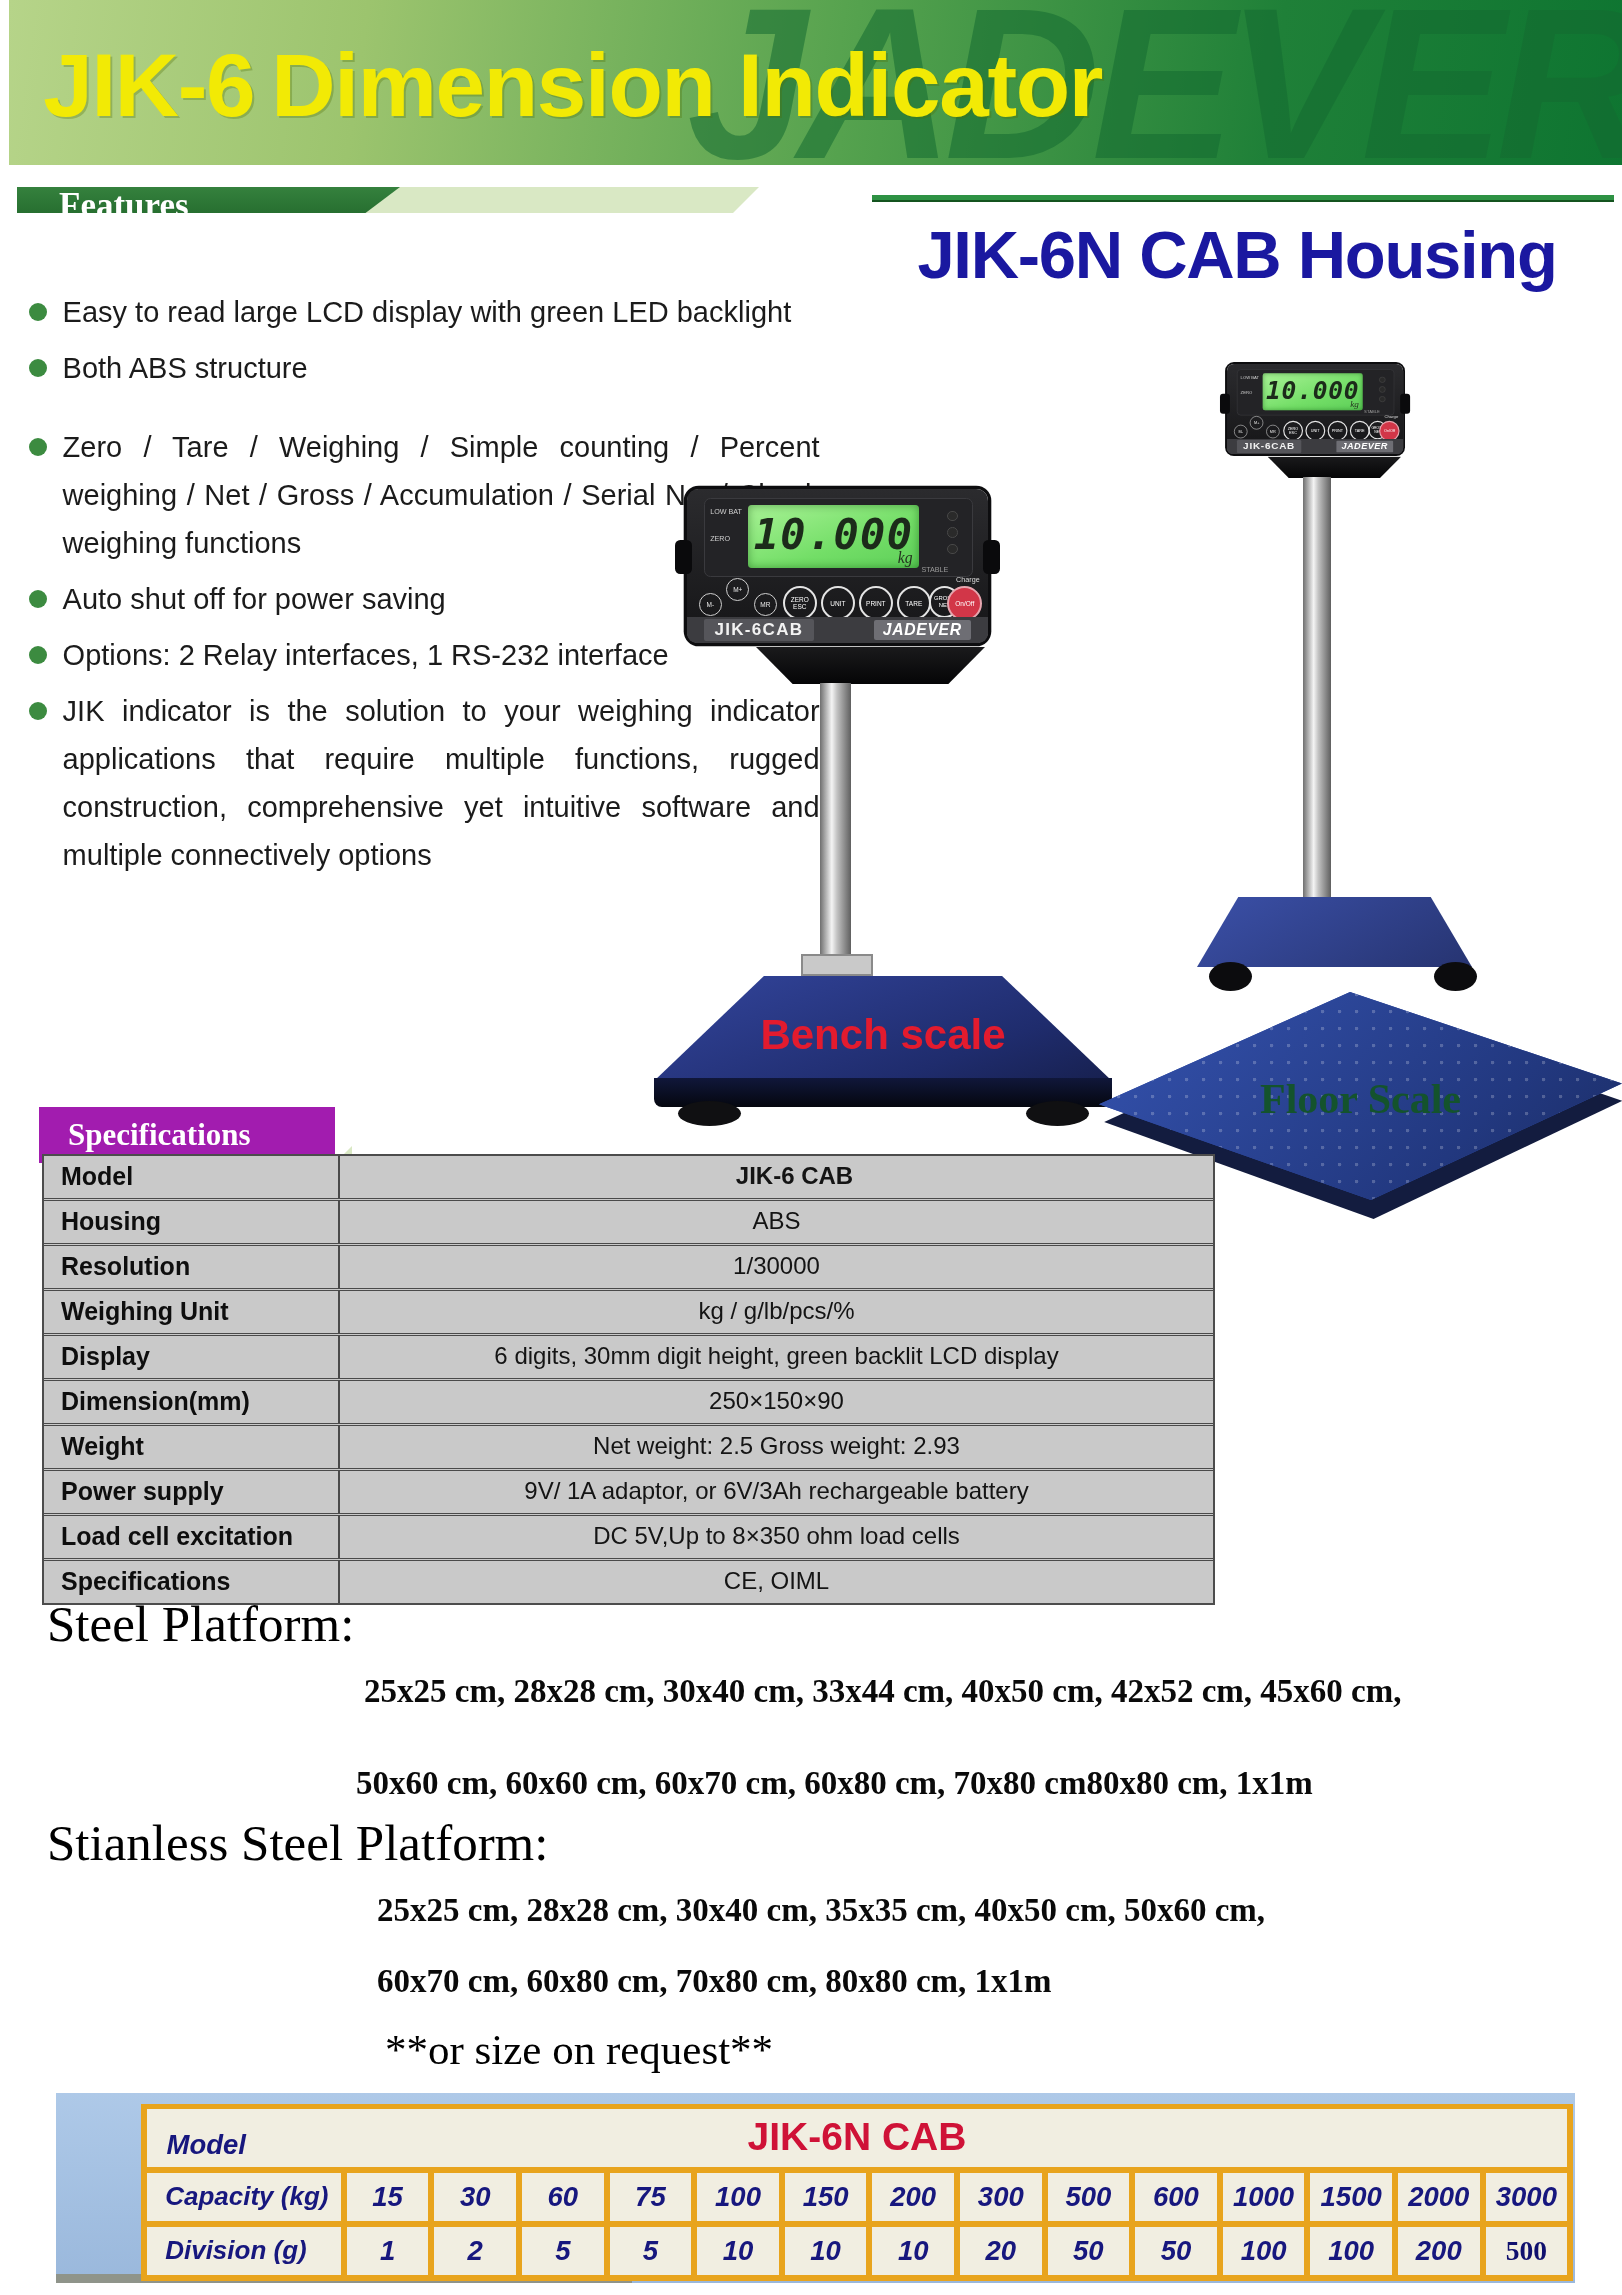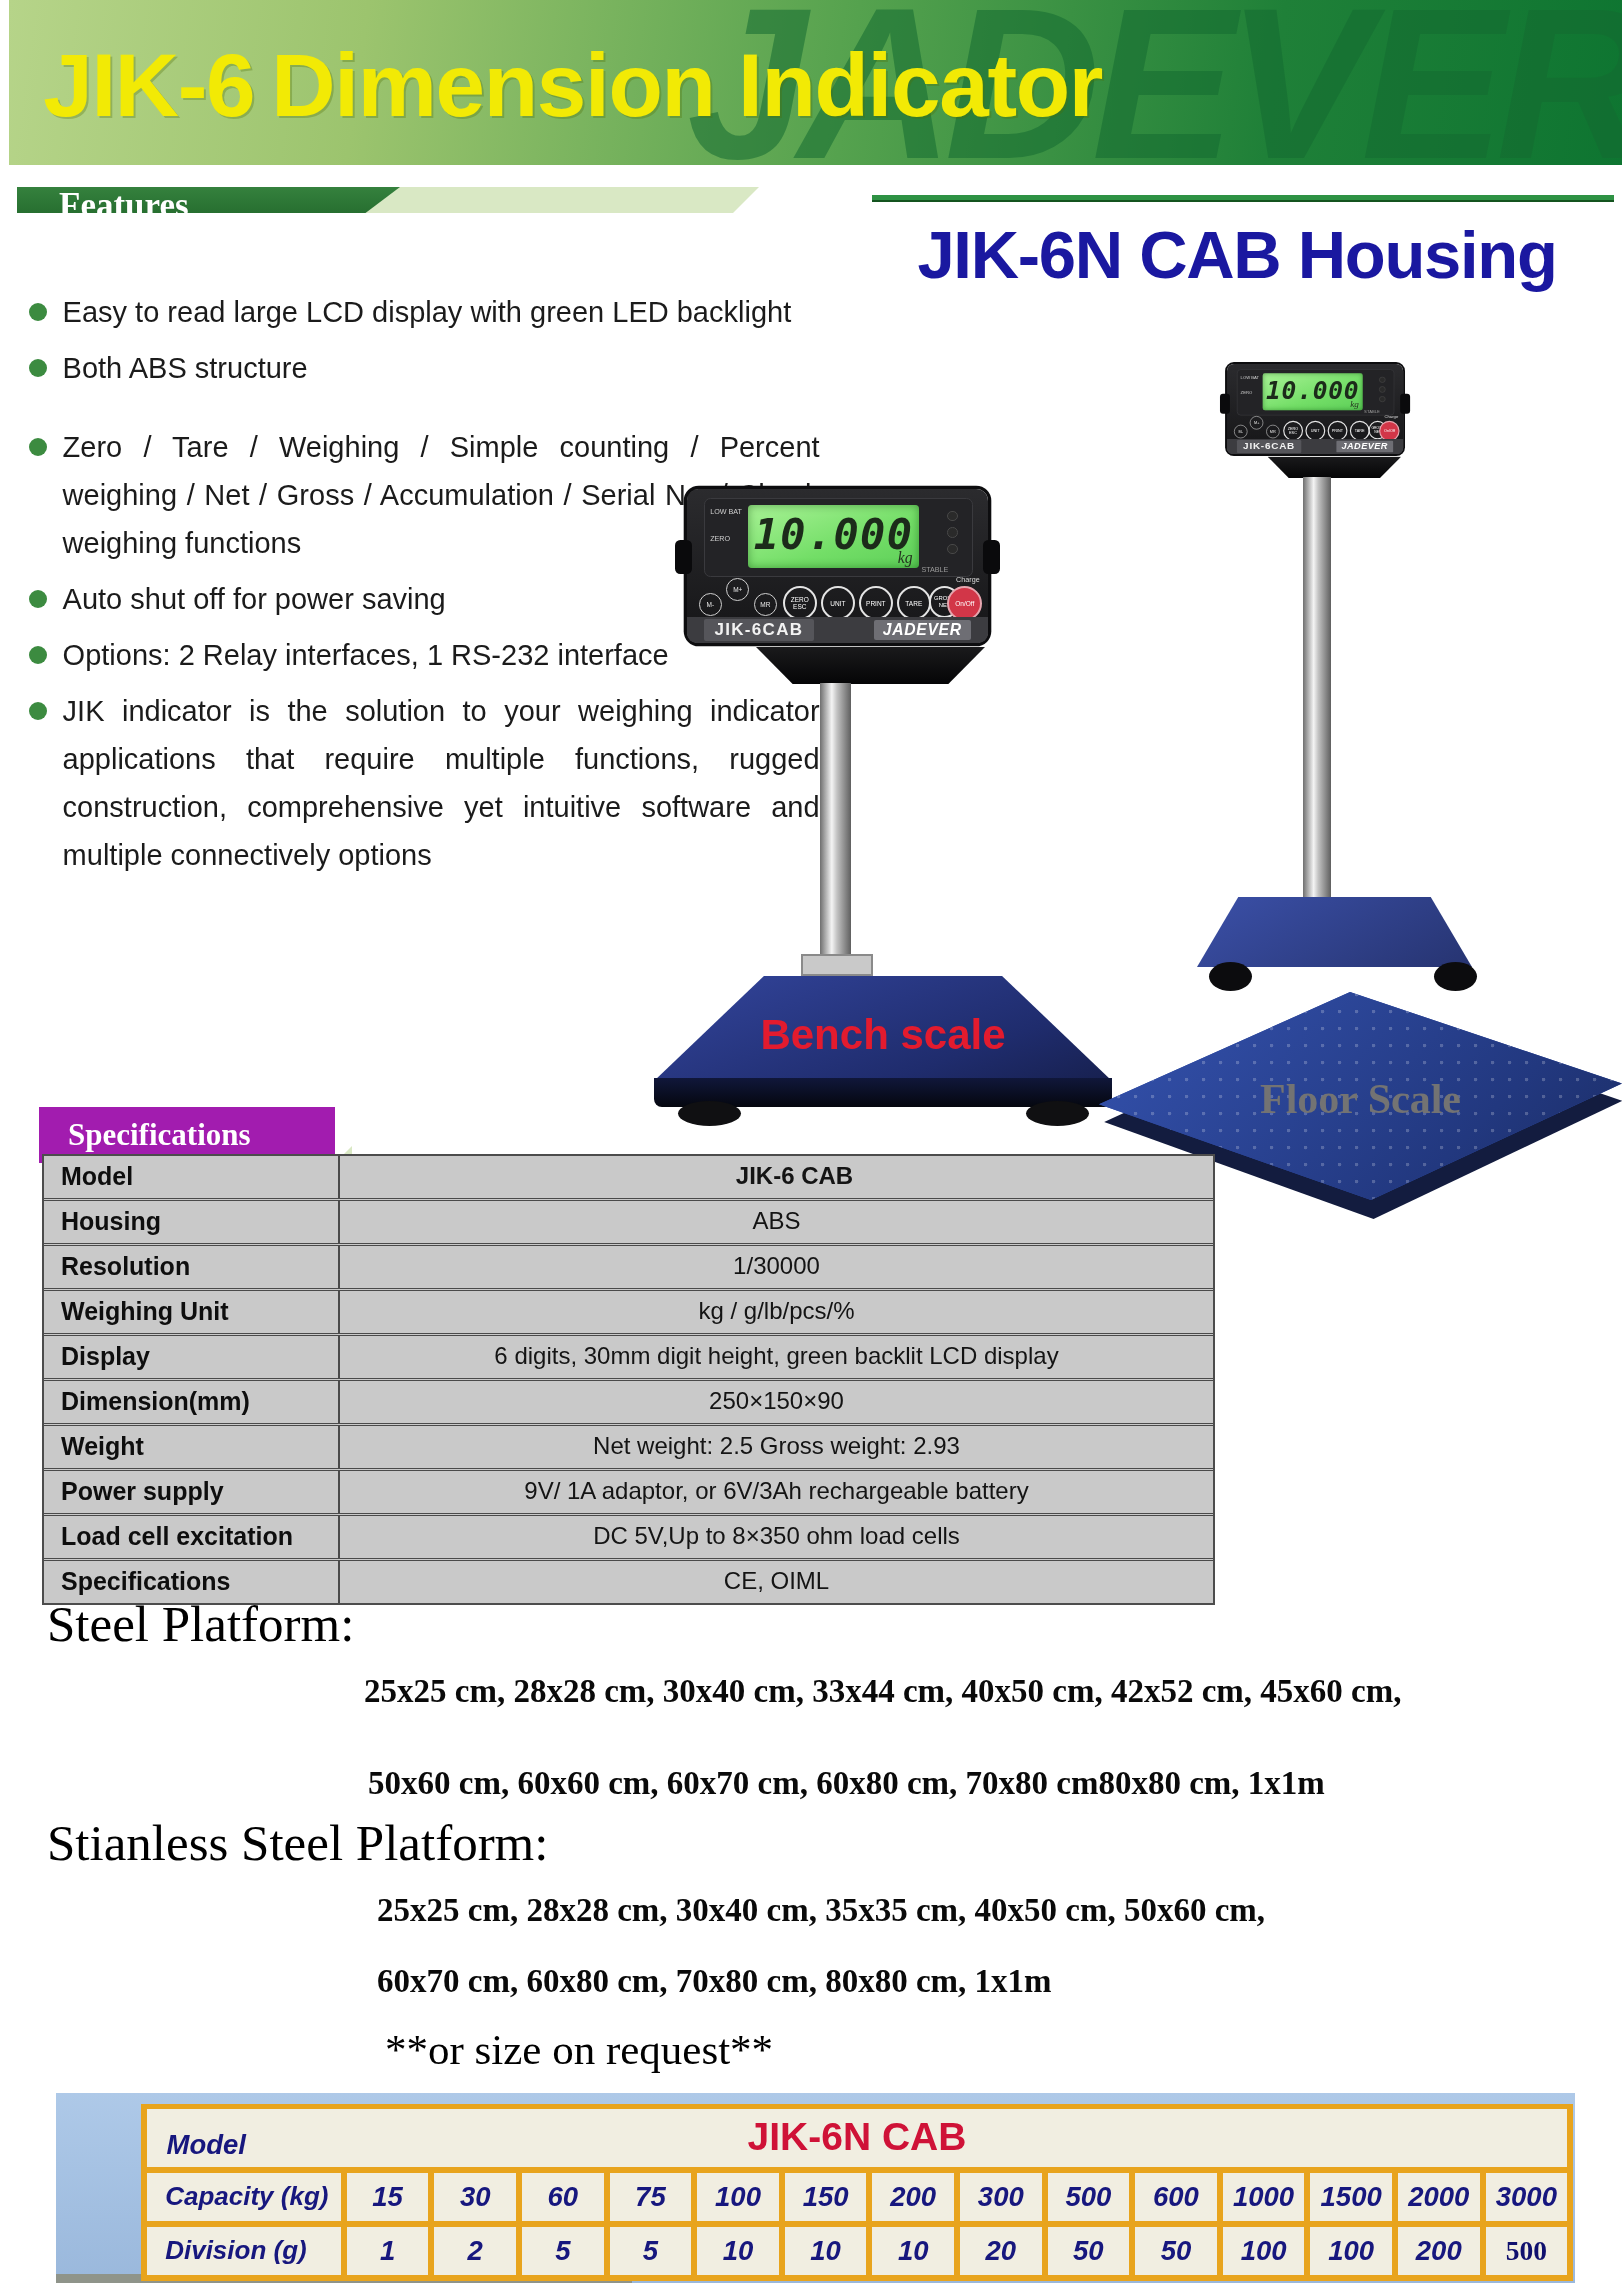--- a/index.html
+++ b/index.html
@@ -108,21 +108,21 @@
   .knob.k1{left:110px;top:598px;} .knob.k2{left:335px;top:598px;}
   .floor-under{position:absolute;left:5.2px;top:644px;width:518px;height:211px;background:#131c3f;
     clip-path:polygon(48% 0,100% 44%,52% 100%,0 54%);}
   .floor-plate{position:absolute;left:0;top:628px;width:523px;height:208px;
     background:linear-gradient(135deg,#3553b0,#22387f 70%,#1b2c63),#2c49a4;
     background-blend-mode:normal;clip-path:polygon(48% 0,100% 44%,52% 100%,0 54%);}
   .floor-plate::after{content:"";position:absolute;inset:0;
     background-image:radial-gradient(circle at 2.6px 2.6px,rgba(255,255,255,.22) 1.6px,transparent 2px);
     background-size:17px 17px;}
   .floor-label{position:absolute;left:0;top:711px;width:523px;text-align:center;z-index:2;
-    font-family:"Liberation Serif",serif;font-weight:bold;font-size:42px;color:#737373;}
+    font-family:"Liberation Serif",serif;font-weight:bold;font-size:42px;color:#14532d;}
 
   
   .spec-banner{position:absolute;left:39px;top:1107px;width:296px;height:56px;background:#a21caf;
     box-sizing:border-box;padding-left:29px;color:#fff;font-family:"Liberation Serif",serif;
     font-weight:bold;font-size:31px;line-height:55px;}
   .spec-banner::after{content:"";position:absolute;right:-17px;bottom:0;width:0;height:0;
     border-bottom:17px solid #d9e8c4;border-left:17px solid transparent;}
   .spec-table{position:absolute;left:42px;top:1154px;width:1173px;
     border:2px solid #4c4c4c;box-sizing:border-box;}
   .spec-row{display:flex;height:42px;background:#c9c9c9;border-bottom:3.3px double #4a4a4a;}
@@ -130,21 +130,21 @@
   .spec-label{flex:0 0 296px;border-right:2px solid #4a4a4a;box-sizing:border-box;
     font-weight:bold;font-size:25px;line-height:40px;padding-left:17px;color:#0e0e0e;}
   .spec-value{flex:1;text-align:center;font-size:24px;line-height:40px;color:#141414;}
   .spec-row.first .spec-value{font-weight:bold;margin-left:36px;}
 
   
   .serif-head{position:absolute;font-family:"Liberation Serif",serif;font-size:51px;color:#000;}
   .steel-head{left:47px;top:1595px;} .ss-head{left:47px;top:1814px;}
   .size-line{position:absolute;font-family:"Liberation Serif",serif;font-weight:bold;
     font-size:33px;color:#0a0a0a;white-space:nowrap;}
-  .st1{left:364px;top:1673px;} .st2{left:368px;top:1765px;}
+  .st1{left:364px;top:1673px;} .st2{left:356px;top:1765px;}
   .ss1{left:377px;top:1892px;} .ss2{left:377px;top:1963px;}
   .size-note{position:absolute;left:385px;top:2025px;font-family:"Liberation Serif",serif;
     font-size:43px;color:#000;}
 
   
   .cap-band{position:absolute;left:56px;top:2093px;width:1519px;height:190px;
     background:linear-gradient(#aec9e8,#9ab8dc);}
   .band-shadow{position:absolute;left:0;bottom:0;width:576px;height:9.2px;background:#8f948a;}
   .cap-table{position:absolute;left:85px;top:10.5px;width:1432px;background:#e8a41d;
     padding:5.9px;box-sizing:border-box;display:flex;flex-direction:column;gap:5.9px;}

